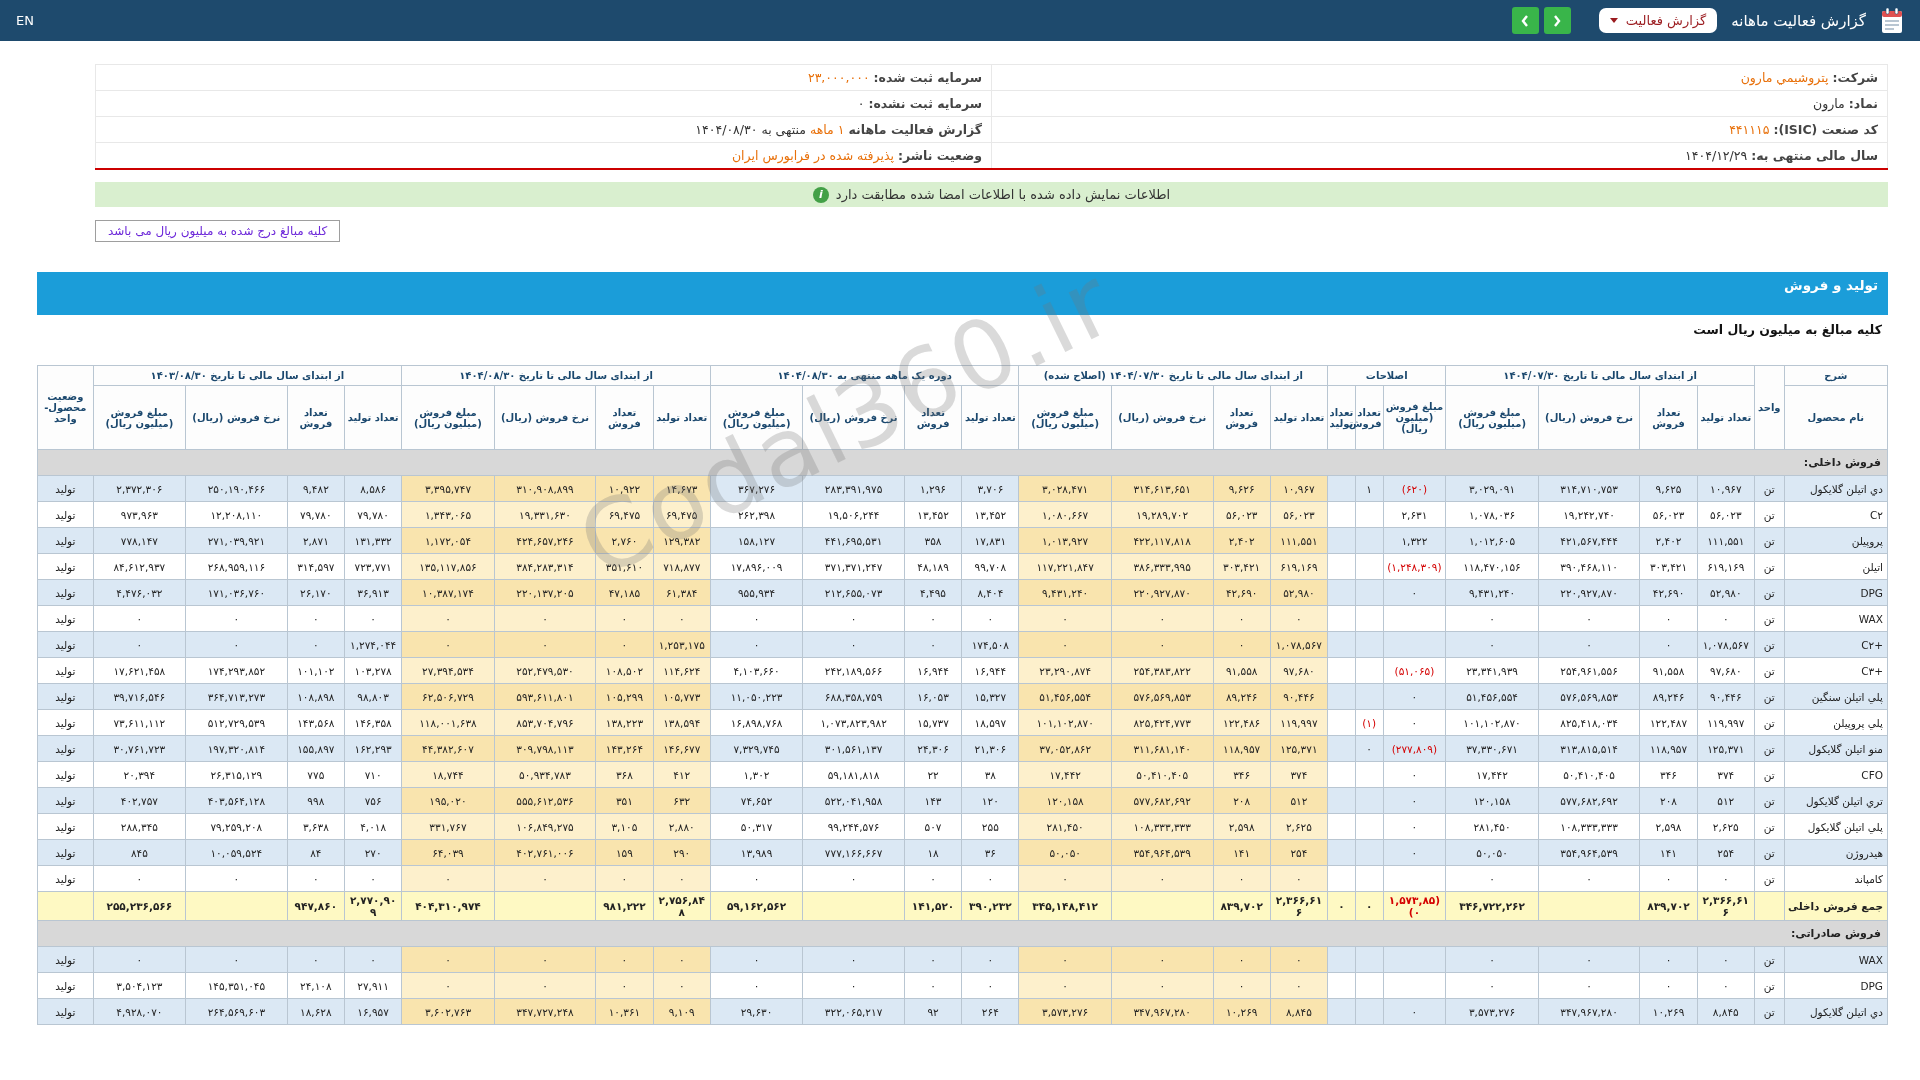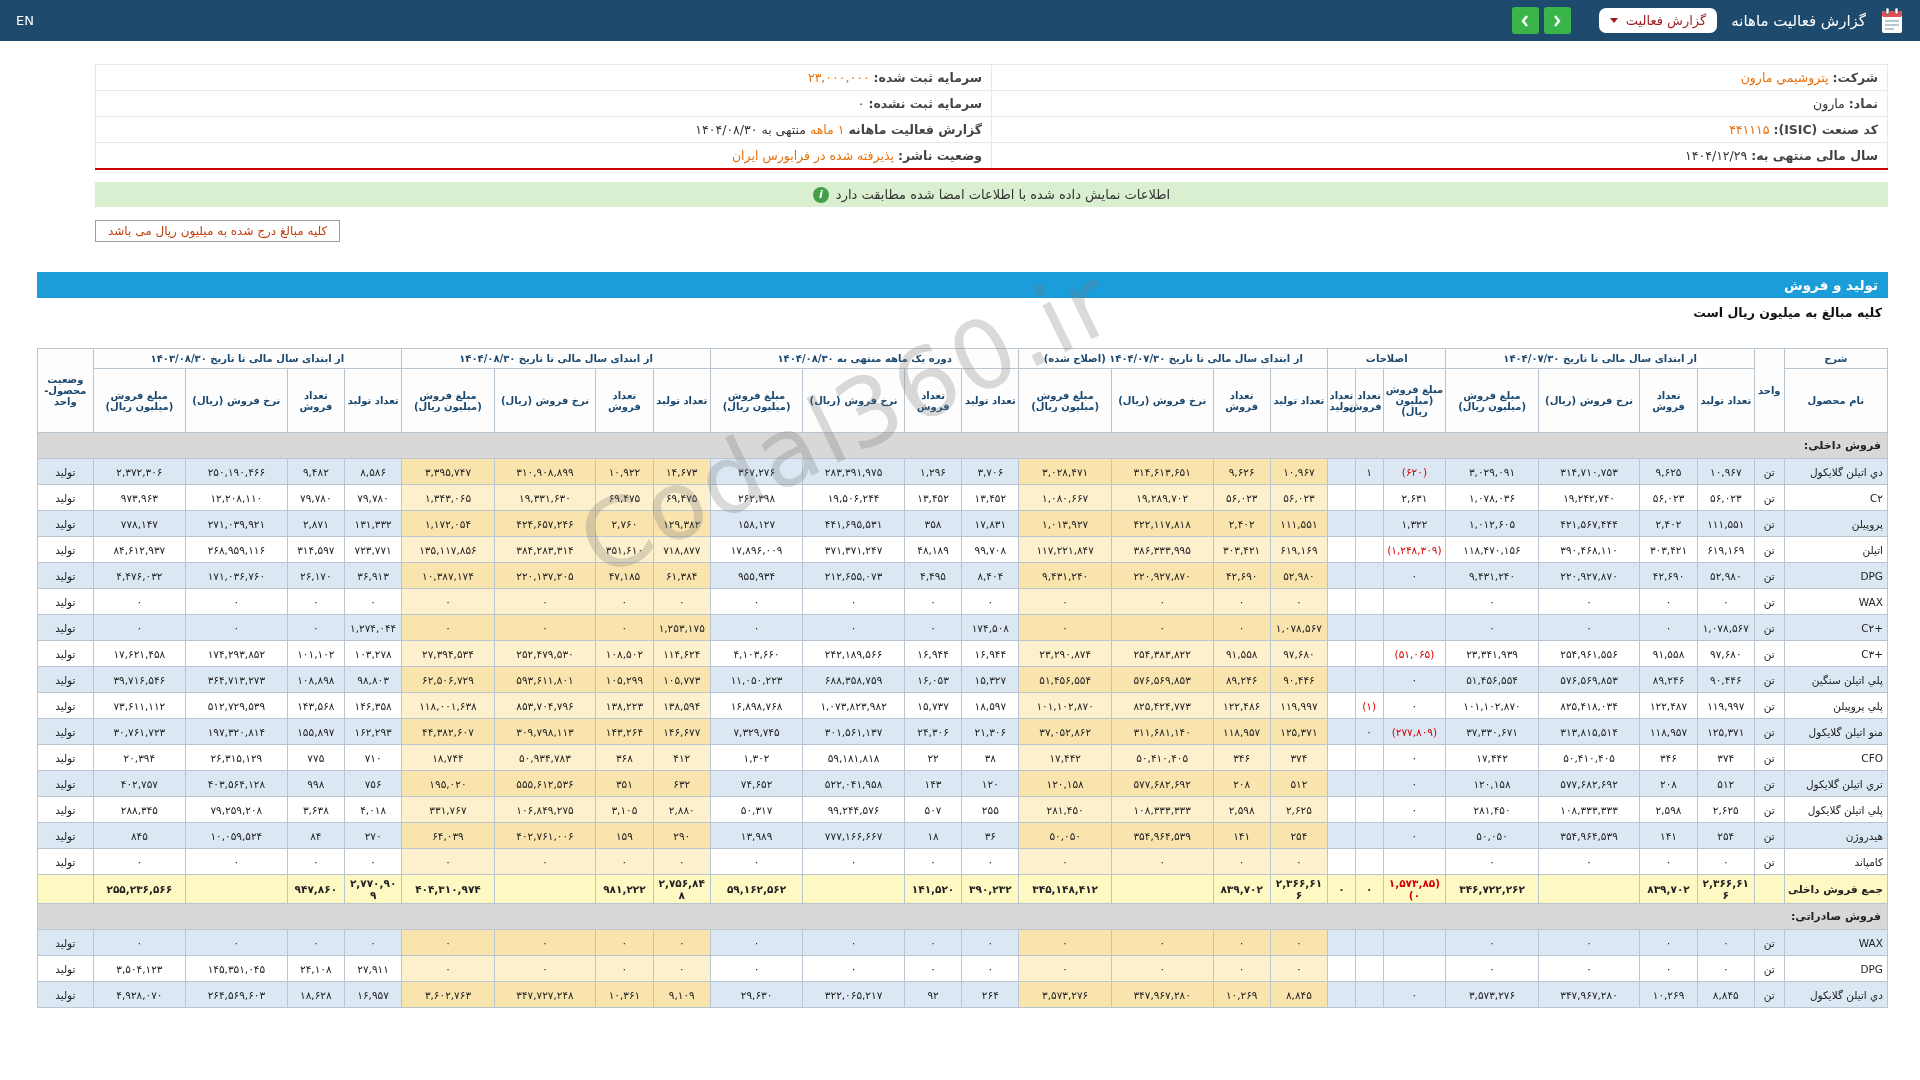--- a/index.html
+++ b/index.html
@@ -15,24 +15,24 @@
   .topbar-title{color:#fff;font-size:15px;}
   
   .info-area{margin:23px 32px 0 95px;}
   .info-table{width:100%;border-collapse:collapse;border:1px solid #e3e3e3;border-bottom:2px solid var(--red-line,#cc0000);}
   .info-table td{border:1px solid #e8e8e8;padding:3px 9px;font-size:12.5px;width:50%;height:19px;}
   .lbl{color:#444;font-weight:bold;}
   .hl{color:var(--orange,#e8700a);text-align:center;}
   .val{color:#333;}
   .banner{margin-top:12px;background:var(--banner,#d9efcf);height:25px;display:flex;align-items:center;justify-content:center;gap:7px;font-size:13px;color:#333;}
   .info-icon{width:16px;height:16px;border-radius:50%;background:#43a047;color:#fff;font-size:11px;font-weight:bold;display:flex;align-items:center;justify-content:center;font-style:italic;flex:0 0 16px;}
-  .note-box{display:inline-block;margin-top:13px;border:1px solid #9e9e9e;background:#fff;padding:3px 12px;font-size:12px;color:#c2410c;}
+  .note-box{display:inline-block;margin-top:13px;border:1px solid #9e9e9e;background:#fff;padding:3px 12px;font-size:12px;color:#6d28d9;}
   
   .table-area{margin:30px 32px 0 37px;position:relative;}
-  .section-bar{background:var(--blue,#1b9dd9);color:#fff;font-weight:bold;font-size:13.5px;height:26px;line-height:26px;padding:0 10px;text-align:right;}
+  .section-bar{background:var(--blue,#1b9dd9);color:#fff;font-weight:bold;font-size:13.5px;height:43px;line-height:26px;padding:0 10px;text-align:right;}
   .subtitle{text-align:right;font-weight:bold;font-size:12.5px;color:#111;padding:7px 6px 0 0;margin-bottom:28px;}
   .data-table{width:100%;border-collapse:collapse;table-layout:fixed;}
   .data-table th,.data-table td{border:1px solid #b9c6d2;box-sizing:border-box;}
   .data-table th{font-size:10px;color:#1b486e;padding:2px 1px;background:#fdfdfd;font-weight:bold;text-align:center;vertical-align:middle;}
   .data-table thead tr:first-child th{height:20px;}
   .data-table thead tr:last-child th{height:64px;}
   .data-table td{font-size:10.5px;padding:2px 3px;text-align:center;color:#222;height:26px;word-wrap:break-word;}
   td.name-cell{text-align:right;padding-right:4px;unicode-bidi:plaintext;}
   tr.odd td{background:var(--stripe,#dbe8f4);}
   tr.even td{background:#fff;}

